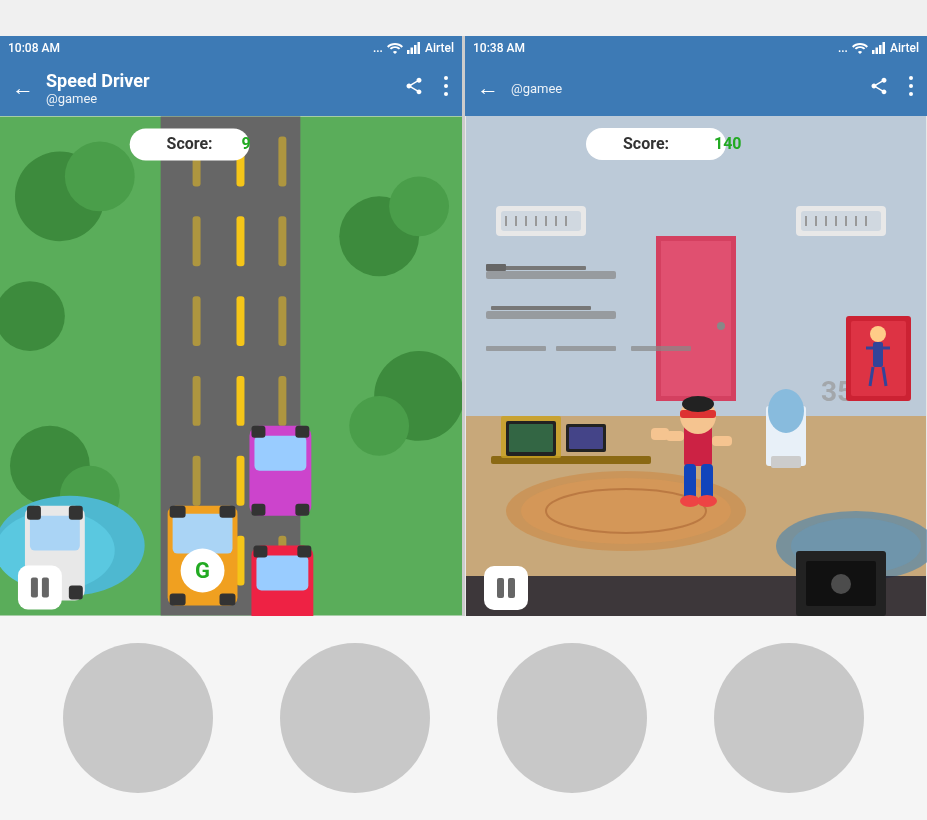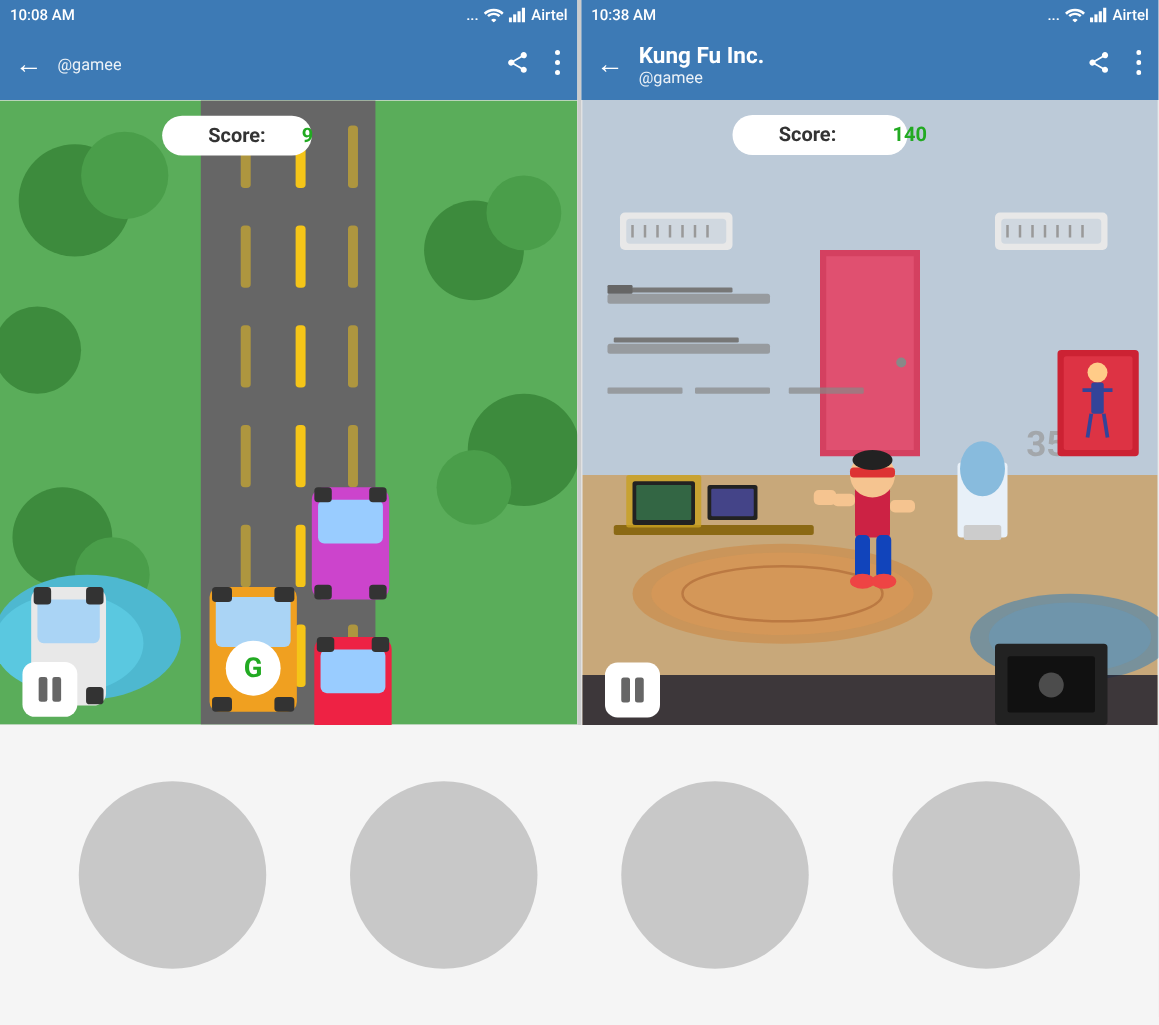--- a/index.html
+++ b/index.html
@@ -12,20 +12,21 @@
       flex-direction: column;
       overflow: hidden;
     }
 
     
     .phones-row {
       display: flex;
       width: 927px;
       height: 580px;
       background: #e8e8e8;
+      margin-top: 36px;
     }
 
     .phone {
       flex: 1;
       display: flex;
       flex-direction: column;
       overflow: hidden;
     }
 
     
@@ -138,20 +139,21 @@
             <rect x="7" y="3" width="2.5" height="9" fill="white"></rect>
             <rect x="10.5" y="0" width="2.5" height="12" fill="white"></rect>
           </svg>
         <span>Airtel</span>
       </div>
     </div>
 
     <div class="app-bar">
       <span class="back-btn">←</span>
       <div class="title-block">
+        <div class="app-title">Speed Driver</div>
         <div class="app-subtitle">@gamee</div>
       </div>
       <span class="share-btn">
         <svg width="20" height="20" viewBox="0 0 24 24">
             <path d="M18 16.08c-.76 0-1.44.3-1.96.77L8.91 12.7c.05-.23.09-.46.09-.7s-.04-.47-.09-.7l7.05-4.11c.54.5 1.25.81 2.04.81 1.66 0 3-1.34 3-3s-1.34-3-3-3-3 1.34-3 3c0 .24.04.47.09.7L8.04 9.81C7.5 9.31 6.79 9 6 9c-1.66 0-3 1.34-3 3s1.34 3 3 3c.79 0 1.5-.31 2.04-.81l7.12 4.16c-.05.21-.08.43-.08.65 0 1.61 1.31 2.92 2.92 2.92 1.61 0 2.92-1.31 2.92-2.92s-1.31-2.92-2.92-2.92z" fill="white"></path>
           </svg>
       </span>
       <span class="more-btn">
         <svg width="4" height="20" viewBox="0 0 4 20">
             <circle cx="2" cy="2" r="2" fill="white"></circle>
@@ -271,21 +273,20 @@
             <rect x="7" y="3" width="2.5" height="9" fill="white"></rect>
             <rect x="10.5" y="0" width="2.5" height="12" fill="white"></rect>
           </svg>
         <span>Airtel</span>
       </div>
     </div>
 
     <div class="app-bar">
       <span class="back-btn">←</span>
       <div class="title-block">
-        <div class="app-title">Kung Fu Inc.</div>
         <div class="app-subtitle">@gamee</div>
       </div>
       <span class="share-btn">
         <svg width="20" height="20" viewBox="0 0 24 24">
             <path d="M18 16.08c-.76 0-1.44.3-1.96.77L8.91 12.7c.05-.23.09-.46.09-.7s-.04-.47-.09-.7l7.05-4.11c.54.5 1.25.81 2.04.81 1.66 0 3-1.34 3-3s-1.34-3-3-3-3 1.34-3 3c0 .24.04.47.09.7L8.04 9.81C7.5 9.31 6.79 9 6 9c-1.66 0-3 1.34-3 3s1.34 3 3 3c.79 0 1.5-.31 2.04-.81l7.12 4.16c-.05.21-.08.43-.08.65 0 1.61 1.31 2.92 2.92 2.92 1.61 0 2.92-1.31 2.92-2.92s-1.31-2.92-2.92-2.92z" fill="white"></path>
           </svg>
       </span>
       <span class="more-btn">
         <svg width="4" height="20" viewBox="0 0 4 20">
             <circle cx="2" cy="2" r="2" fill="white"></circle>

